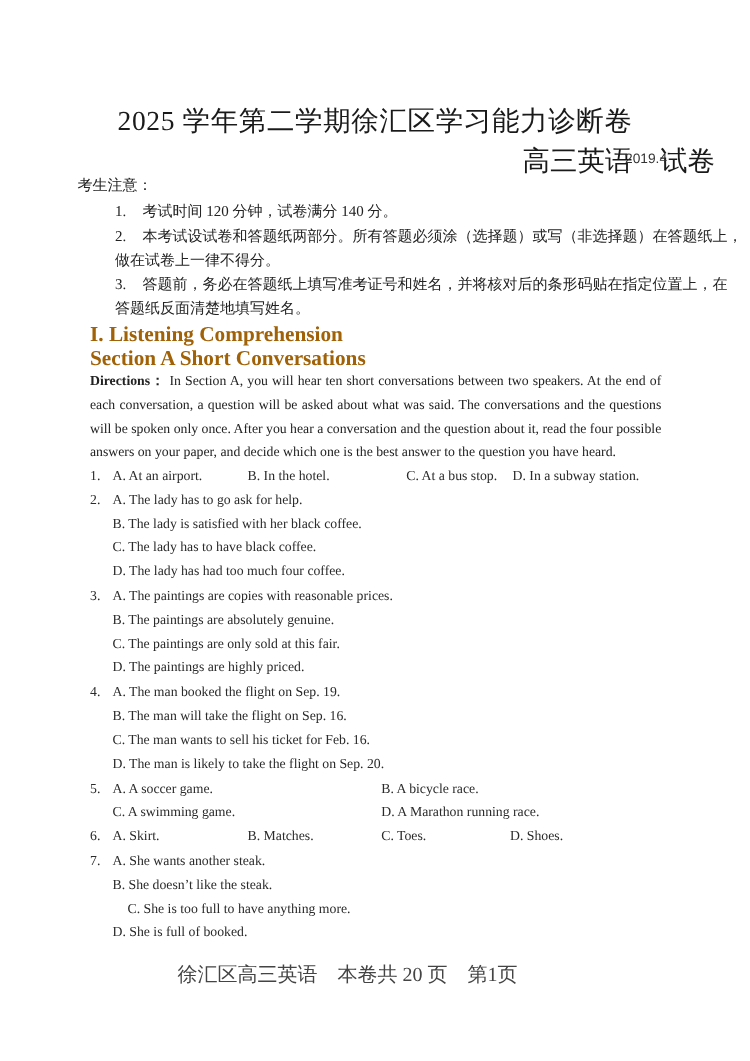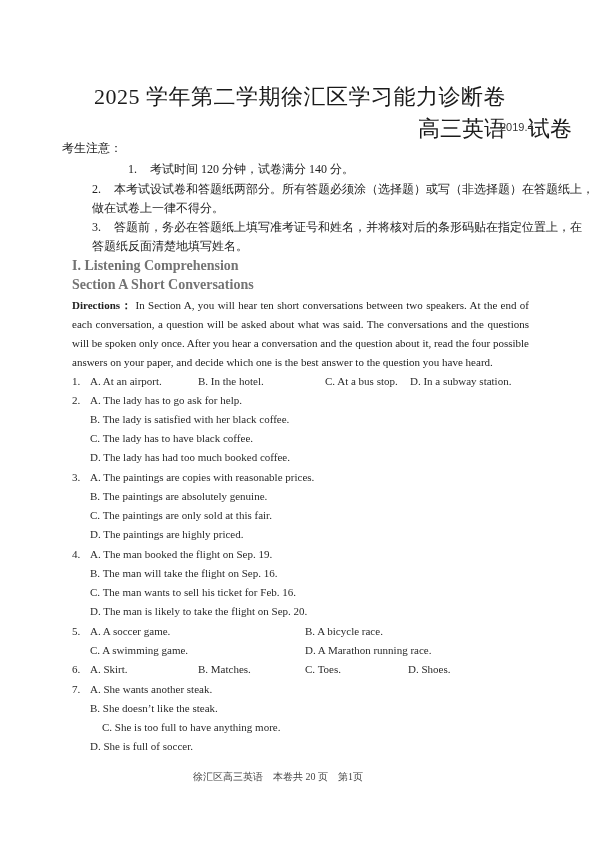--- a/index.html
+++ b/index.html
@@ -7,35 +7,35 @@
     width: 600px; height: 849px; background: #ffffff; position: relative; overflow: hidden;
     font-family: "Liberation Serif", "DejaVu Serif", serif; color: #222;
   }
   .abs { position: absolute; white-space: nowrap; }
   .title1 { left: 0; width: 600px; text-align: center; top: 82px; font-size: 22px; color: #1a1a1a; letter-spacing: 0.5px; }
   .title2 { left: 0; width: 572px; text-align: right; top: 114px; font-size: 22px; color: #1a1a1a; }
   .date { left: 500px; top: 121px; font-size: 11px; font-family: "Liberation Sans", sans-serif; color: #333; }
   .notice-h { left: 62px; top: 140px; font-size: 12px; }
   .n { font-size: 12px; line-height: 19px; }
   .n .num { display: inline-block; width: 22px; }
-  .h-bold { font-weight: bold; font-size: 14px; color: #737373; }
+  .h-bold { font-weight: bold; font-size: 17px; color: #a16207; }
   .dir { left: 72px; top: 296px; width: 457px; font-size: 11px; line-height: 19px; text-align: justify; white-space: normal; }
   .dir b { font-weight: bold; }
   .q { font-size: 11px; color: #2a2a2a; }
-  .footer { left: 0; width: 556px; text-align: center; top: 770px; font-size: 10px; color: #444; }
+  .footer { left: 0; width: 556px; text-align: center; top: 770px; font-size: 16px; color: #444; }
 </style>
 </head>
 <body>
 
 <div class="abs title1">2025 学年第二学期徐汇区学习能力诊断卷</div>
 <div class="abs title2">高三英语　试卷</div>
 <div class="abs date">2019.4</div>
 
 <div class="abs notice-h">考生注意：</div>
-<div class="abs n" style="left:92px;top:160px;margin-left:36px;">
+<div class="abs n" style="left:92px;top:160px;">
   <span class="num">1.</span><span>考试时间 120 分钟，试卷满分 140 分。</span>
 </div>
 <div class="abs n" style="left:92px;top:180px;">
   <span class="num">2.</span><span>本考试设试卷和答题纸两部分。所有答题必须涂（选择题）或写（非选择题）在答题纸上，</span>
 </div>
 <div class="abs n" style="left:92px;top:199px;">做在试卷上一律不得分。</div>
 <div class="abs n" style="left:92px;top:218px;">
   <span class="num">3.</span><span>答题前，务必在答题纸上填写准考证号和姓名，并将核对后的条形码贴在指定位置上，在</span>
 </div>
 <div class="abs n" style="left:92px;top:237px;">答题纸反面清楚地填写姓名。</div>
@@ -47,21 +47,21 @@
 <div class="abs q" style="left:72px;top:375px;">1.</div>
 <div class="abs q" style="left:90px;top:375px;">A. At an airport.</div>
 <div class="abs q" style="left:198px;top:375px;">B. In the hotel.</div>
 <div class="abs q" style="left:325px;top:375px;">C. At a bus stop.</div>
 <div class="abs q" style="left:410px;top:375px;">D. In a subway station.</div>
 
 <div class="abs q" style="left:72px;top:394px;">2.</div>
 <div class="abs q" style="left:90px;top:394px;">A. The lady has to go ask for help.</div>
 <div class="abs q" style="left:90px;top:413px;">B. The lady is satisfied with her black coffee.</div>
 <div class="abs q" style="left:90px;top:432px;">C. The lady has to have black coffee.</div>
-<div class="abs q" style="left:90px;top:451px;">D. The lady has had too much booked coffee.</div>
+<div class="abs q" style="left:90px;top:451px;">D. The lady has had too much four coffee.</div>
 
 <div class="abs q" style="left:72px;top:471px;">3.</div>
 <div class="abs q" style="left:90px;top:471px;">A. The paintings are copies with reasonable prices.</div>
 <div class="abs q" style="left:90px;top:490px;">B. The paintings are absolutely genuine.</div>
 <div class="abs q" style="left:90px;top:509px;">C. The paintings are only sold at this fair.</div>
 <div class="abs q" style="left:90px;top:528px;">D. The paintings are highly priced.</div>
 
 <div class="abs q" style="left:72px;top:548px;">4.</div>
 <div class="abs q" style="left:90px;top:548px;">A. The man booked the flight on Sep. 19.</div>
 <div class="abs q" style="left:90px;top:567px;">B. The man will take the flight on Sep. 16.</div>
@@ -77,15 +77,15 @@
 <div class="abs q" style="left:72px;top:663px;">6.</div>
 <div class="abs q" style="left:90px;top:663px;">A. Skirt.</div>
 <div class="abs q" style="left:198px;top:663px;">B. Matches.</div>
 <div class="abs q" style="left:305px;top:663px;">C. Toes.</div>
 <div class="abs q" style="left:408px;top:663px;">D. Shoes.</div>
 
 <div class="abs q" style="left:72px;top:683px;">7.</div>
 <div class="abs q" style="left:90px;top:683px;">A. She wants another steak.</div>
 <div class="abs q" style="left:90px;top:702px;">B. She doesn’t like the steak.</div>
 <div class="abs q" style="left:102px;top:721px;">C. She is too full to have anything more.</div>
-<div class="abs q" style="left:90px;top:740px;">D. She is full of soccer.</div>
+<div class="abs q" style="left:90px;top:740px;">D. She is full of booked.</div>
 
 <div class="abs footer">徐汇区高三英语　本卷共 20 页　第1页</div>
 
 </body></html>

